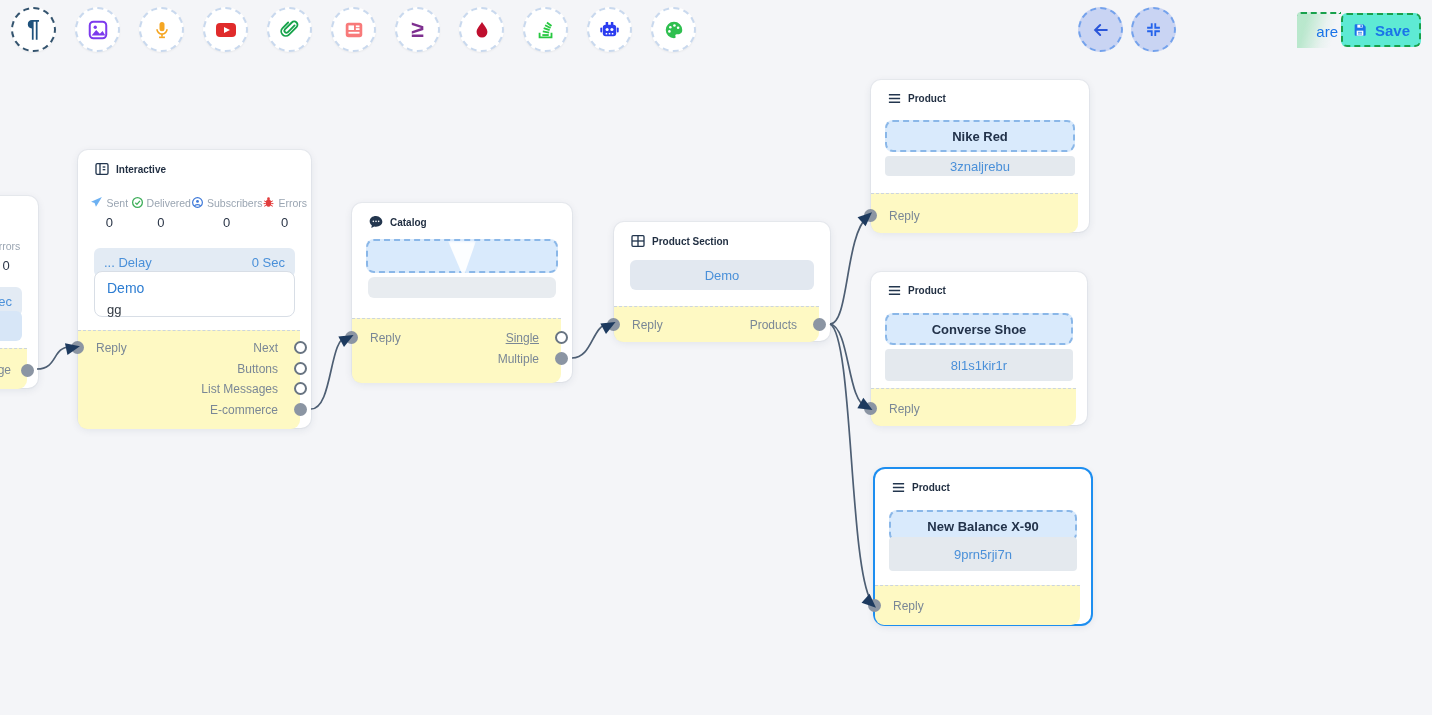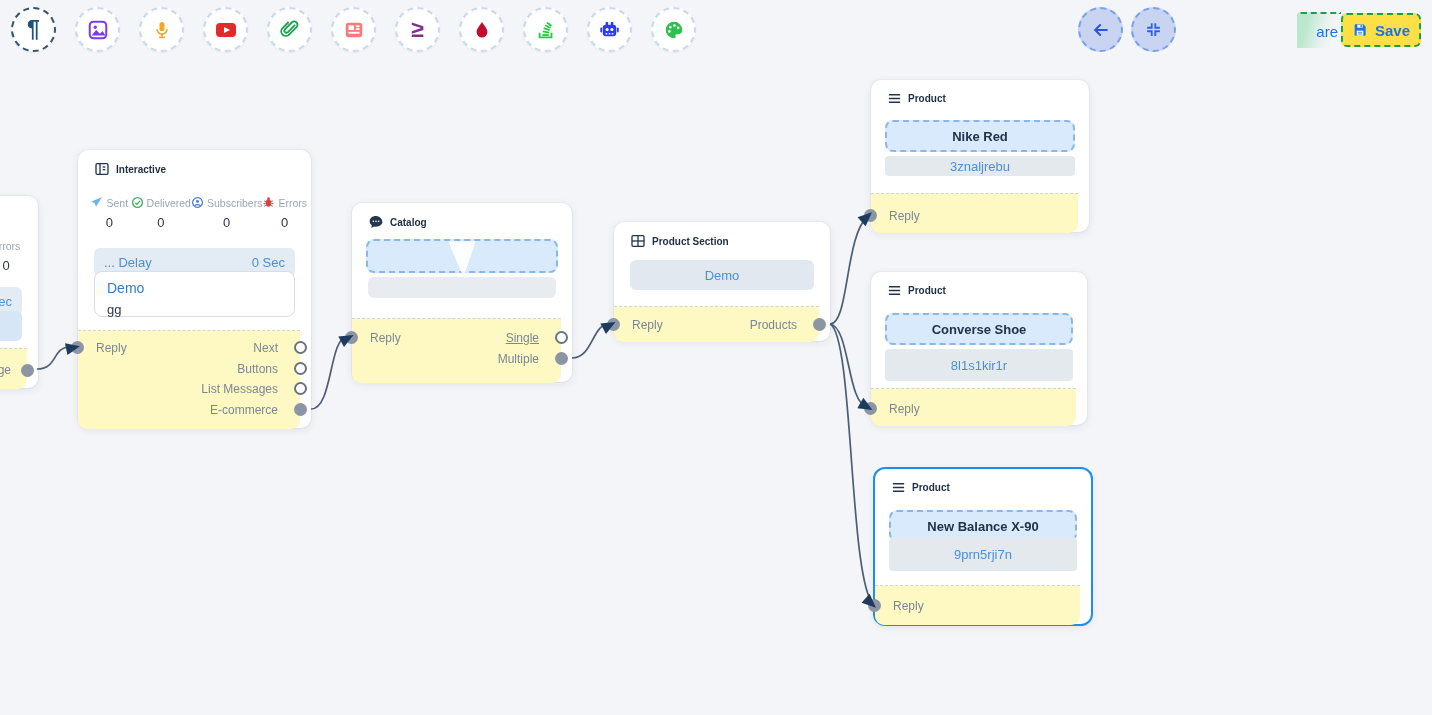--- a/index.html
+++ b/index.html
@@ -72,21 +72,21 @@
   .tb-circle.sel{border-color:#33536e;}
   .glyph{font-weight:bold;font-size:23px;line-height:1;}
 
   .ctl-circle{
     position:absolute;top:7px;width:45px;height:45px;border-radius:50%;
     background:#c9d4f3;border:2px dashed #74a2ec;box-sizing:border-box;
     display:flex;align-items:center;justify-content:center;cursor:pointer;z-index:5;
   }
   .save-btn{
     position:absolute;left:1341px;top:13px;width:80px;height:34px;z-index:6;
-    background:#fde047;border:2px dashed #18a14c;border-radius:6px;box-sizing:border-box;
+    background:#5eead4;border:2px dashed #18a14c;border-radius:6px;box-sizing:border-box;
     display:flex;align-items:center;justify-content:center;gap:7px;
     font-size:15px;font-weight:700;color:#1a73e8;cursor:pointer;
   }
   .save-frag{
     position:absolute;left:1297px;top:12px;width:44px;height:36px;z-index:5;overflow:hidden;
     border-top:2px dashed #18a14c;border-radius:4px 0 0 0;
     background:linear-gradient(105deg,rgba(34,197,94,.28) 20%,rgba(34,197,94,.05) 60%,transparent 80%);
     display:flex;align-items:center;justify-content:flex-end;
     font-size:15px;color:#1a73e8;padding-right:3px;box-sizing:border-box;
   }

